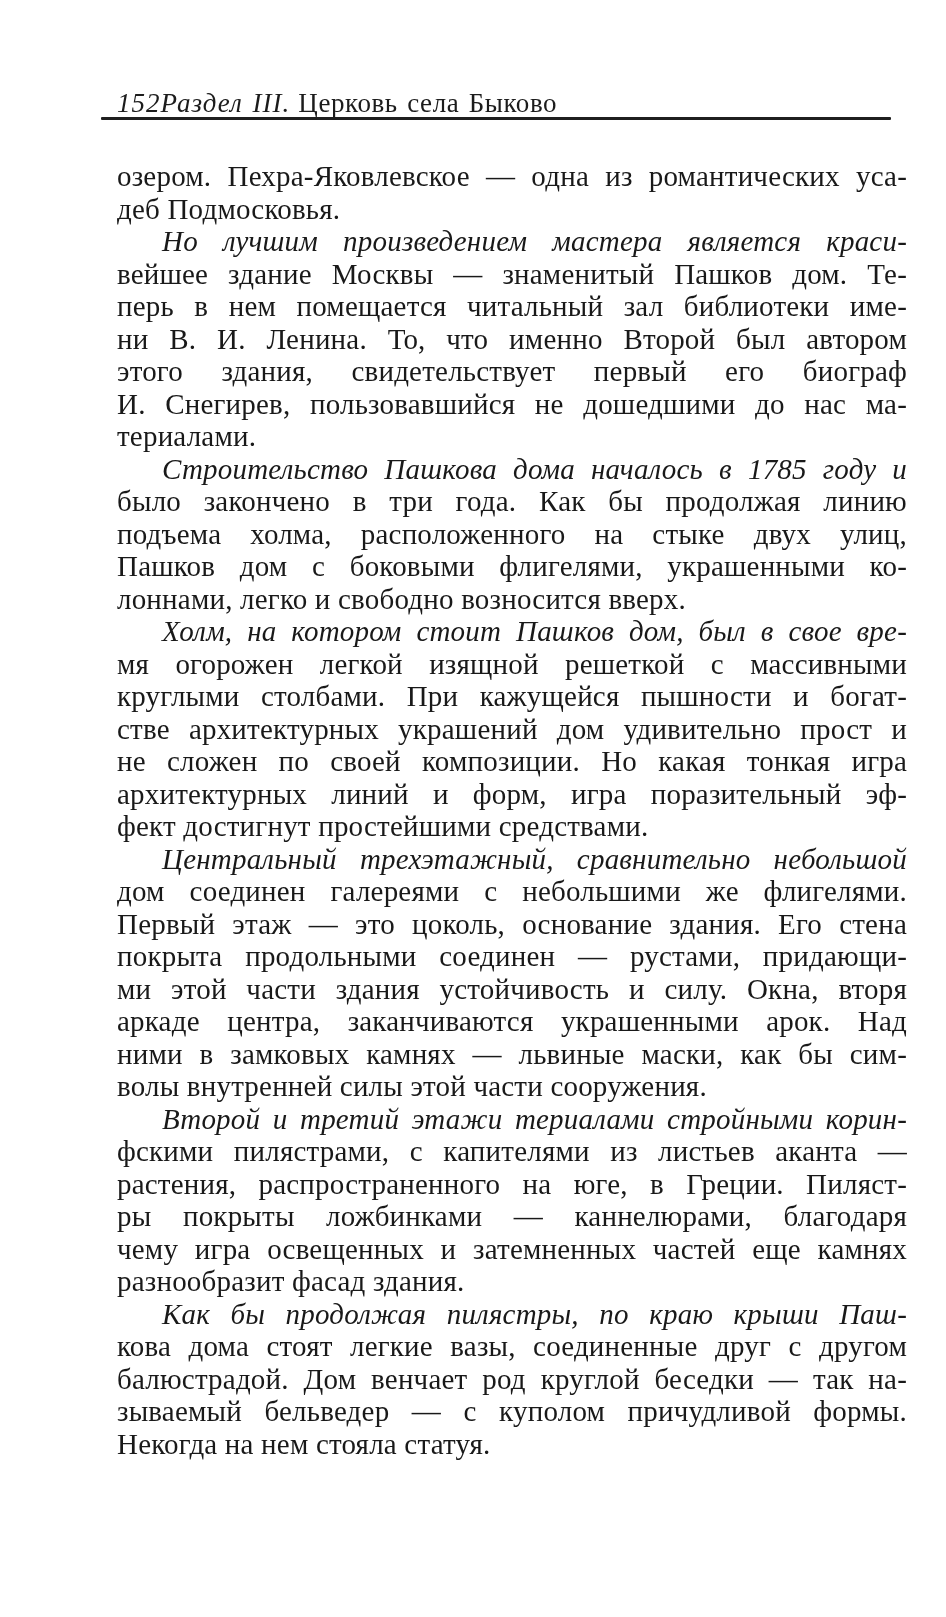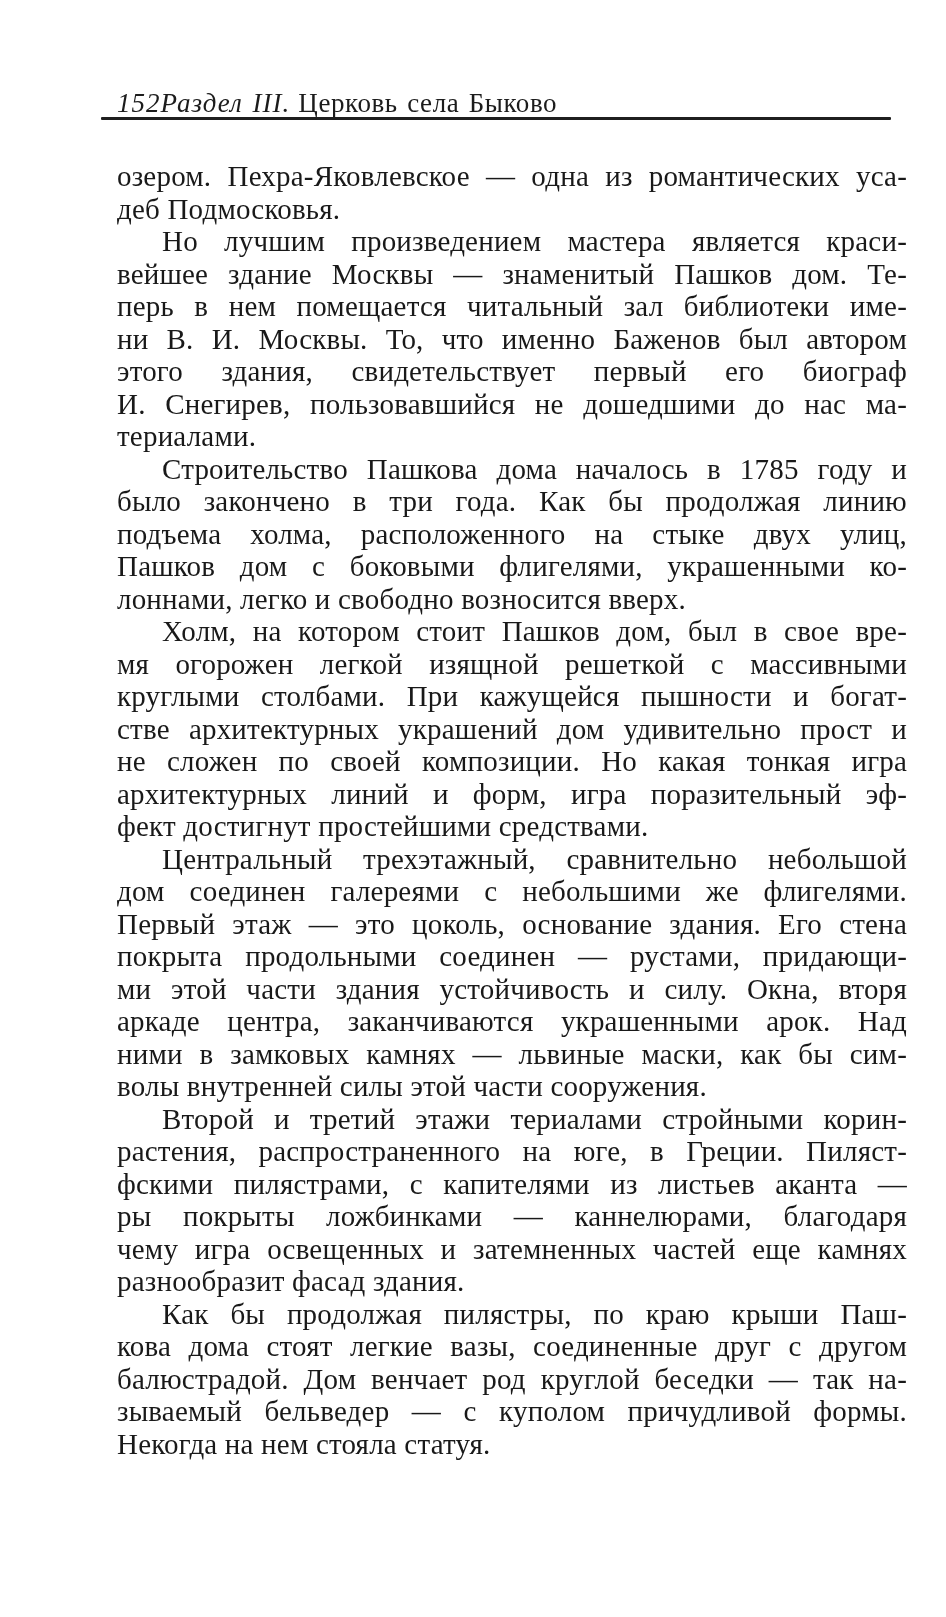--- a/index.html
+++ b/index.html
@@ -67,20 +67,21 @@
   .line {
     font-size: 29px;
     line-height: 32.5px;
     letter-spacing: 0.2px;
     text-align: justify;
     text-align-last: justify;
     color: #191919;
   }
   .line.indent {
     text-indent: 45px;
+    font-style: italic;
   }
   .line.last {
     text-align: right;
     text-align-last: left;
   }
 </style>
 </head>
 <body>
 
 <div class="page">
@@ -90,21 +91,21 @@
       <em>Раздел III.</em><span>Церковь села Быково</span>
     </span>
   </div>
   <div class="header-rule"></div>
   <div class="body-text">
       <div class="line">озером. Пехра-Яковлевское — одна из романтических уса-</div>
       <div class="line last">деб Подмосковья.</div>
       <div class="line indent">Но лучшим произведением мастера является краси-</div>
       <div class="line">вейшее здание Москвы — знаменитый Пашков дом. Те-</div>
       <div class="line">перь в нем помещается читальный зал библиотеки име-</div>
-      <div class="line">ни В. И. Москвы. То, что именно Баженов был автором</div>
+      <div class="line">ни В. И. Ленина. То, что именно Второй был автором</div>
       <div class="line">этого здания, свидетельствует первый его биограф</div>
       <div class="line">И. Снегирев, пользовавшийся не дошедшими до нас ма-</div>
       <div class="line last">териалами.</div>
       <div class="line indent">Строительство Пашкова дома началось в 1785 году и</div>
       <div class="line">было закончено в три года. Как бы продолжая линию</div>
       <div class="line">подъема холма, расположенного на стыке двух улиц,</div>
       <div class="line">Пашков дом с боковыми флигелями, украшенными ко-</div>
       <div class="line last">лоннами, легко и свободно возносится вверх.</div>
       <div class="line indent">Холм, на котором стоит Пашков дом, был в свое вре-</div>
       <div class="line">мя огорожен легкой изящной решеткой с массивными</div>
@@ -115,22 +116,22 @@
       <div class="line last">фект достигнут простейшими средствами.</div>
       <div class="line indent">Центральный трехэтажный, сравнительно небольшой</div>
       <div class="line">дом соединен галереями с небольшими же флигелями.</div>
       <div class="line">Первый этаж — это цоколь, основание здания. Его стена</div>
       <div class="line">покрыта продольными соединен — рустами, придающи-</div>
       <div class="line">ми этой части здания устойчивость и силу. Окна, вторя</div>
       <div class="line">аркаде центра, заканчиваются украшенными арок. Над</div>
       <div class="line">ними в замковых камнях — львиные маски, как бы сим-</div>
       <div class="line last">волы внутренней силы этой части сооружения.</div>
       <div class="line indent">Второй и третий этажи териалами стройными корин-</div>
+      <div class="line">фскими пилястрами, с капителями из листьев аканта —</div>
       <div class="line">растения, распространенного на юге, в Греции. Пиляст-</div>
-      <div class="line">фскими пилястрами, с капителями из листьев аканта —</div>
       <div class="line">ры покрыты ложбинками — каннелюрами, благодаря</div>
       <div class="line">чему игра освещенных и затемненных частей еще камнях</div>
       <div class="line last">разнообразит фасад здания.</div>
       <div class="line indent">Как бы продолжая пилястры, по краю крыши Паш-</div>
       <div class="line">кова дома стоят легкие вазы, соединенные друг с другом</div>
       <div class="line">балюстрадой. Дом венчает род круглой беседки — так на-</div>
       <div class="line">зываемый бельведер — с куполом причудливой формы.</div>
       <div class="line last">Некогда на нем стояла статуя.</div>
     </div>
 </div>

